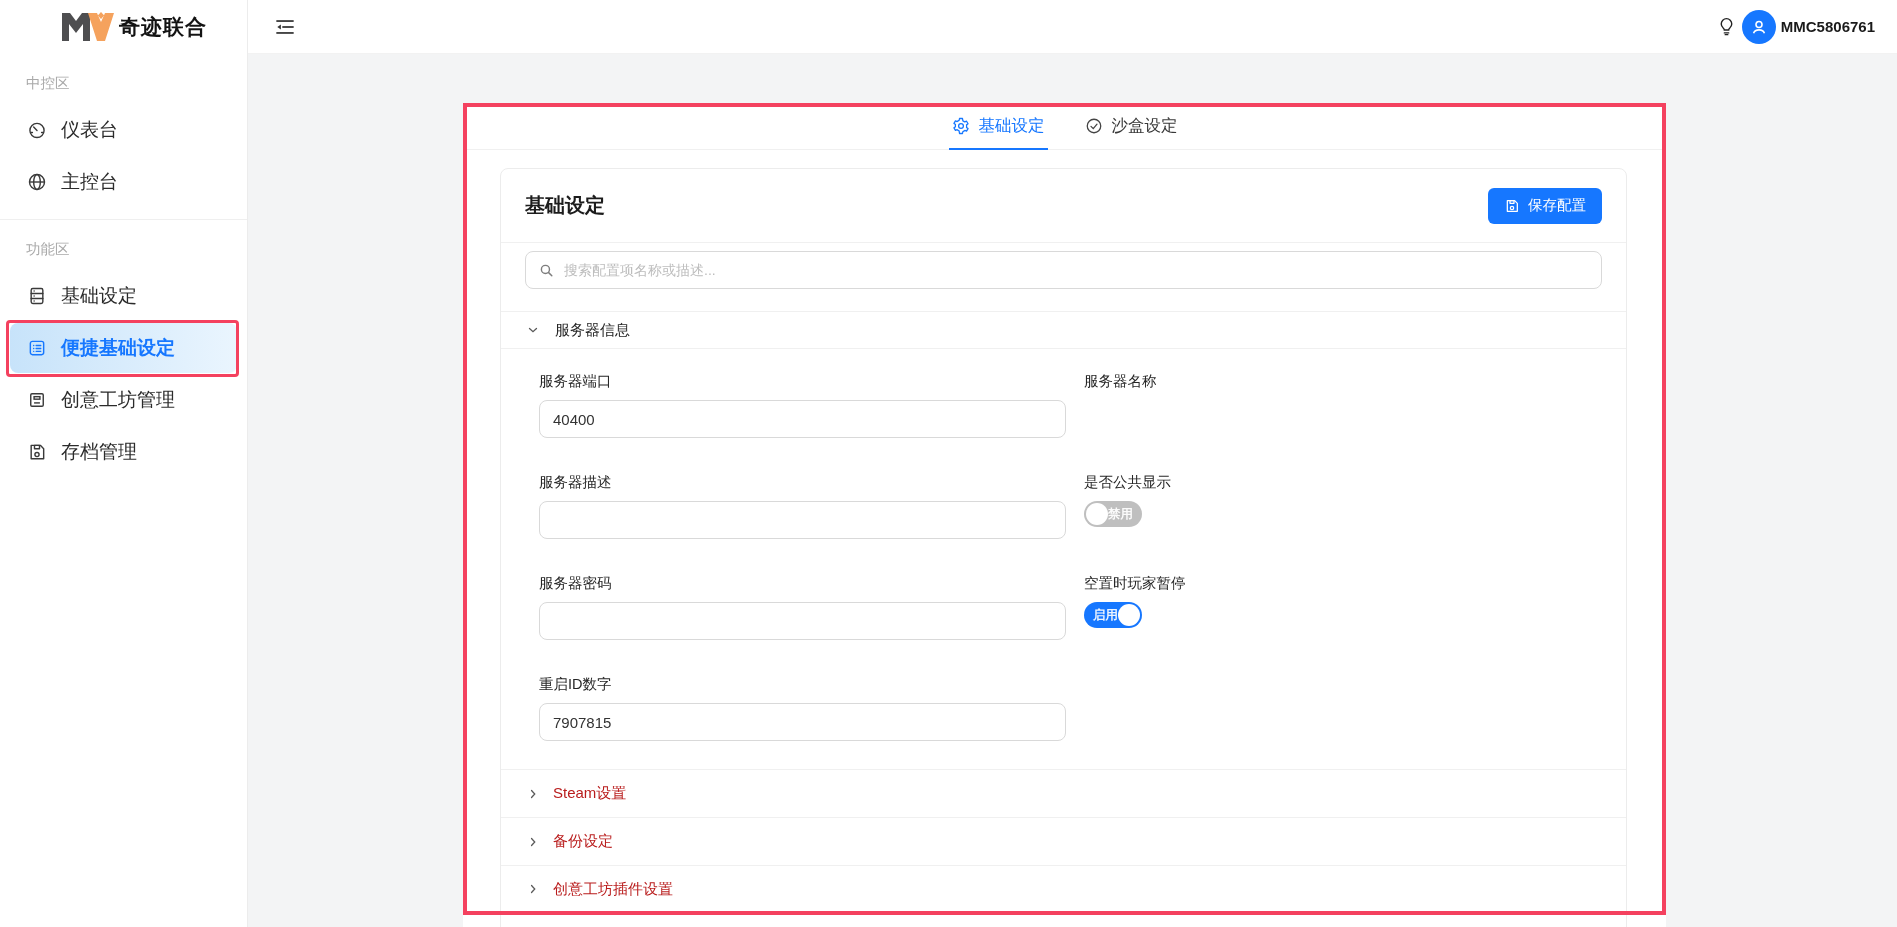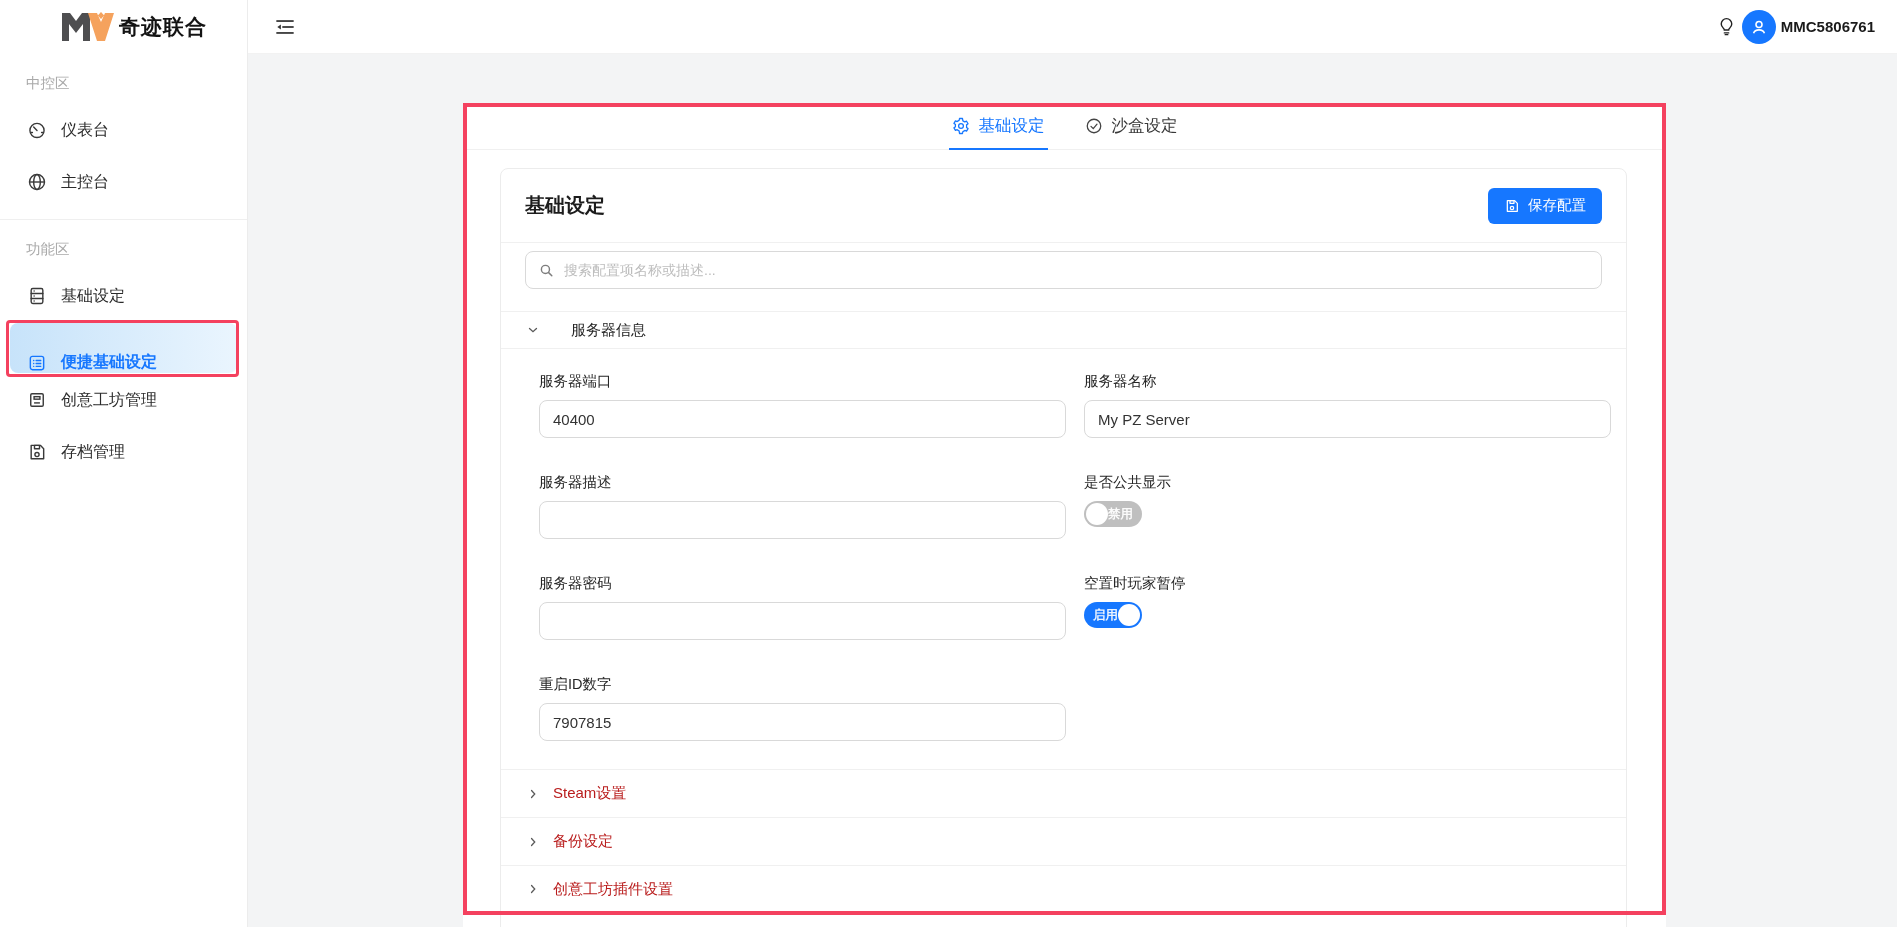--- a/index.html
+++ b/index.html
@@ -6,23 +6,23 @@
   html,body { margin:0; padding:0; width:1897px; height:927px; overflow:hidden;
     font-family:"Liberation Sans","DejaVu Sans",sans-serif; color:#262626; background:#fff; }
 
   
   #sidebar { position:absolute; left:0; top:0; width:248px; height:927px; background:#fff;
     border-right:1px solid #ececec; z-index:4; }
   .logo-row { height:54px; display:flex; align-items:center; justify-content:center; gap:5px;margin-left:20px; }
   .logo-text { font-size:21px; font-weight:800; color:#131313; letter-spacing:1px; }
   .group-label { margin:20px 0 12px 26px; color:#a9a9a9; font-size:14.5px; }
   .side-item { height:50px; margin:2px 10px; display:flex; align-items:center; gap:14px;
-    padding-left:17px; border-radius:8px; font-size:16px; color:#2b2b2b; cursor:pointer; position:relative; }
+    padding-left:17px; border-radius:8px; font-size:19px; color:#2b2b2b; cursor:pointer; position:relative; }
   .side-item svg { flex:0 0 auto; }
-  .side-item.active { background:linear-gradient(90deg,#c7e3fa,#eaf5fe); color:#1677ff; font-weight:600;align-items:flex-end; }
+  .side-item.active { background:linear-gradient(90deg,#c7e3fa,#eaf5fe); color:#1677ff; font-weight:600; }
   .side-divider { height:1px; background:#efefef; margin:12px 0 10px; }
   .annotation-box { position:absolute; left:-4px; right:-2px; top:-3px; bottom:-4px;
     border:3px solid #f4415f; border-radius:4px; pointer-events:none; }
 
   
   #header { position:absolute; left:248px; top:0; right:0; height:54px; background:#fff;
     border-bottom:1px solid #f2f2f2; display:flex; align-items:center; justify-content:space-between;
     padding:0 22px 0 26px; z-index:3; }
   .header-right { display:flex; align-items:center; gap:5px; }
   .avatar { width:34px; height:34px; border-radius:50%; background:#1677ff; display:flex;
@@ -57,21 +57,21 @@
 
   .search-row { padding:8px 24px 22px; }
   .search-box { position:relative; height:38px; border:1px solid #d9d9d9; border-radius:8px;
     display:flex; align-items:center; }
   .search-box svg { position:absolute; left:12px; }
   .search-input { border:none; outline:none; width:100%; font-size:14px; padding-left:38px;
     color:#333; background:transparent; font-family:inherit; }
   .search-input::placeholder { color:#bdbdbd; }
 
   .section-head { height:38px; border-top:1px solid #f0f0f0; border-bottom:1px solid #f0f0f0;
-    display:flex; align-items:center; gap:31px; padding:0 25px; font-size:15px; color:#262626;
+    display:flex; align-items:center; gap:15px; padding:0 25px; font-size:15px; color:#262626;
     cursor:pointer; }
 
   .form-area { padding:23px 20px 28px 38px; }
   .form-grid { display:grid; grid-template-columns:527px 527px; column-gap:18px; row-gap:35px; }
   .field-label { font-size:14.5px; color:#262626; margin-bottom:9px; }
   .text-input { width:100%; height:38px; border:1px solid #d9d9d9; border-radius:8px;
     font-size:15px; padding:0 13px; color:#333; outline:none; font-family:inherit; }
 
   .switch { width:58px; height:26px; border-radius:13px; position:relative; margin-top:7px; cursor:pointer; }
   .switch .knob { position:absolute; top:2px; width:22px; height:22px; background:#fff; border-radius:50%; }
@@ -249,21 +249,20 @@
       </div>
 
       <div class="form-area">
         <div class="form-grid">
           <div>
             <div class="field-label">服务器端口</div>
             <input class="text-input" value="40400" style="">
           </div>
           <div>
             <div class="field-label">服务器名称</div>
-            <input class="text-input" value="My PZ Server" style="">
           </div>
 
           <div>
             <div class="field-label">服务器描述</div>
             <input class="text-input" value="" style="">
           </div>
           <div>
             <div class="field-label">是否公共显示</div>
             <div class="switch off">
               <span class="sw-label">禁用</span>

